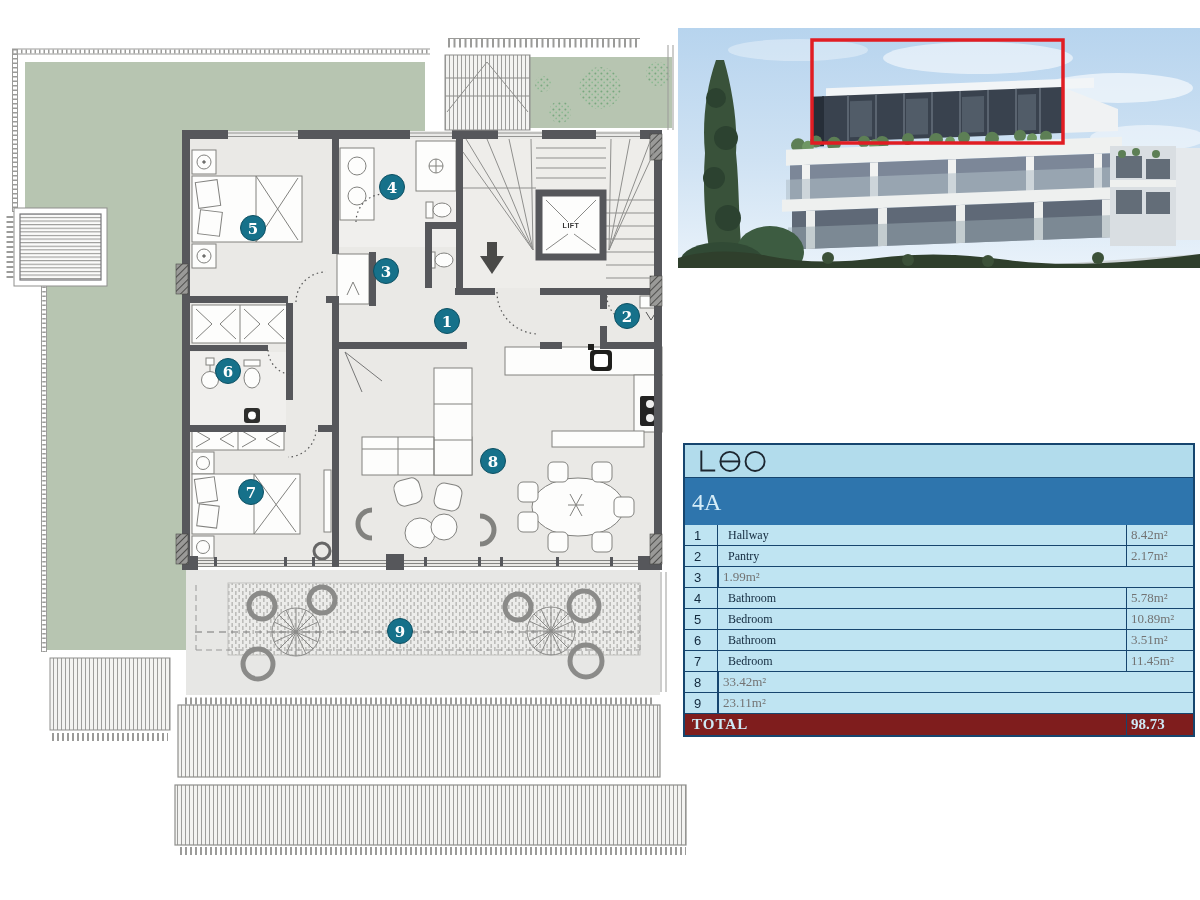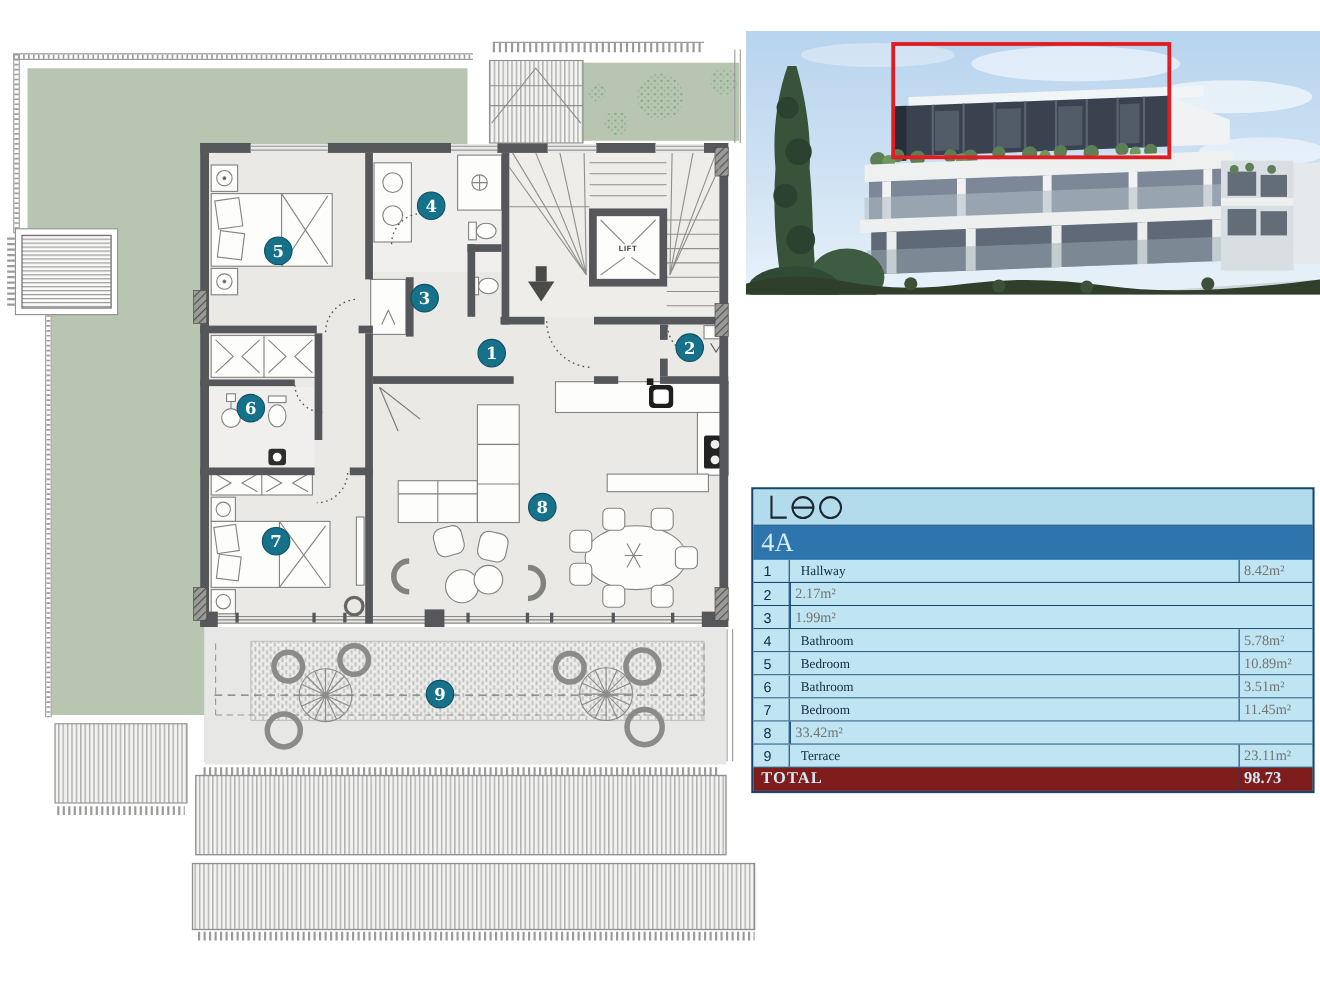--- a/index.html
+++ b/index.html
@@ -7,21 +7,21 @@
          font-family:"Liberation Sans",sans-serif;}
   .plan-svg{position:absolute;left:0;top:0;}
   .photo{position:absolute;left:678px;top:28px;width:522px;height:240px;}
   .photo svg{display:block;}
 
   
   .legend{position:absolute;left:683px;top:443px;width:512px;
           border:2px solid #16456e;box-sizing:border-box;background:#bfe4f2;}
   .lg-logo{height:32px;background:#b2dcec;border-bottom:1px solid #16456e;
            display:flex;align-items:center;padding-left:8px;}
-  .lg-unit{height:31px;background:#2e75ad;color:#d6edf8;display:flex;align-items:center;
+  .lg-unit{height:47px;background:#2e75ad;color:#d6edf8;display:flex;align-items:center;
            padding-left:7px;font-family:"Liberation Serif",serif;font-size:24px;line-height:1;}
   .lg-row{display:grid;grid-template-columns:33px 1fr 67px;height:20px;
           border-bottom:1px solid #16456e;background:#bfe4f2;}
   .lg-num{border-right:1px solid #16456e;display:flex;align-items:center;padding-left:9px;
           font-family:"Liberation Sans",sans-serif;font-size:13px;color:#12293d;}
   .lg-name{display:flex;align-items:center;padding-left:10px;
            font-family:"Liberation Serif",serif;font-size:12px;color:#12293d;}
   .lg-area{border-left:1px solid #16456e;display:flex;align-items:center;padding-left:4px;
            font-family:"Liberation Serif",serif;font-size:13px;color:#737373;}
   .lg-total{display:grid;grid-template-columns:1fr 67px;height:21px;background:#7f1d1d;color:#cfe9f5;}
@@ -489,20 +489,21 @@
     <div class="lg-rows">
 
         <div class="lg-row">
           <div class="lg-num">1</div>
           <div class="lg-name">Hallway</div>
           <div class="lg-area">8.42m²</div>
         </div>
 
         <div class="lg-row">
           <div class="lg-num">2</div>
+          <div class="lg-name">Pantry</div>
           <div class="lg-area">2.17m²</div>
         </div>
 
         <div class="lg-row">
           <div class="lg-num">3</div>
           <div class="lg-area">1.99m²</div>
         </div>
 
         <div class="lg-row">
           <div class="lg-num">4</div>
@@ -528,21 +529,20 @@
           <div class="lg-area">11.45m²</div>
         </div>
 
         <div class="lg-row">
           <div class="lg-num">8</div>
           <div class="lg-area">33.42m²</div>
         </div>
 
         <div class="lg-row">
           <div class="lg-num">9</div>
-          <div class="lg-name">Terrace</div>
           <div class="lg-area">23.11m²</div>
         </div>
       </div>
 
     <div class="lg-total">
       <div class="lg-total-label">TOTAL</div>
       <div class="lg-total-value">98.73</div>
     </div>
   </div>
 

